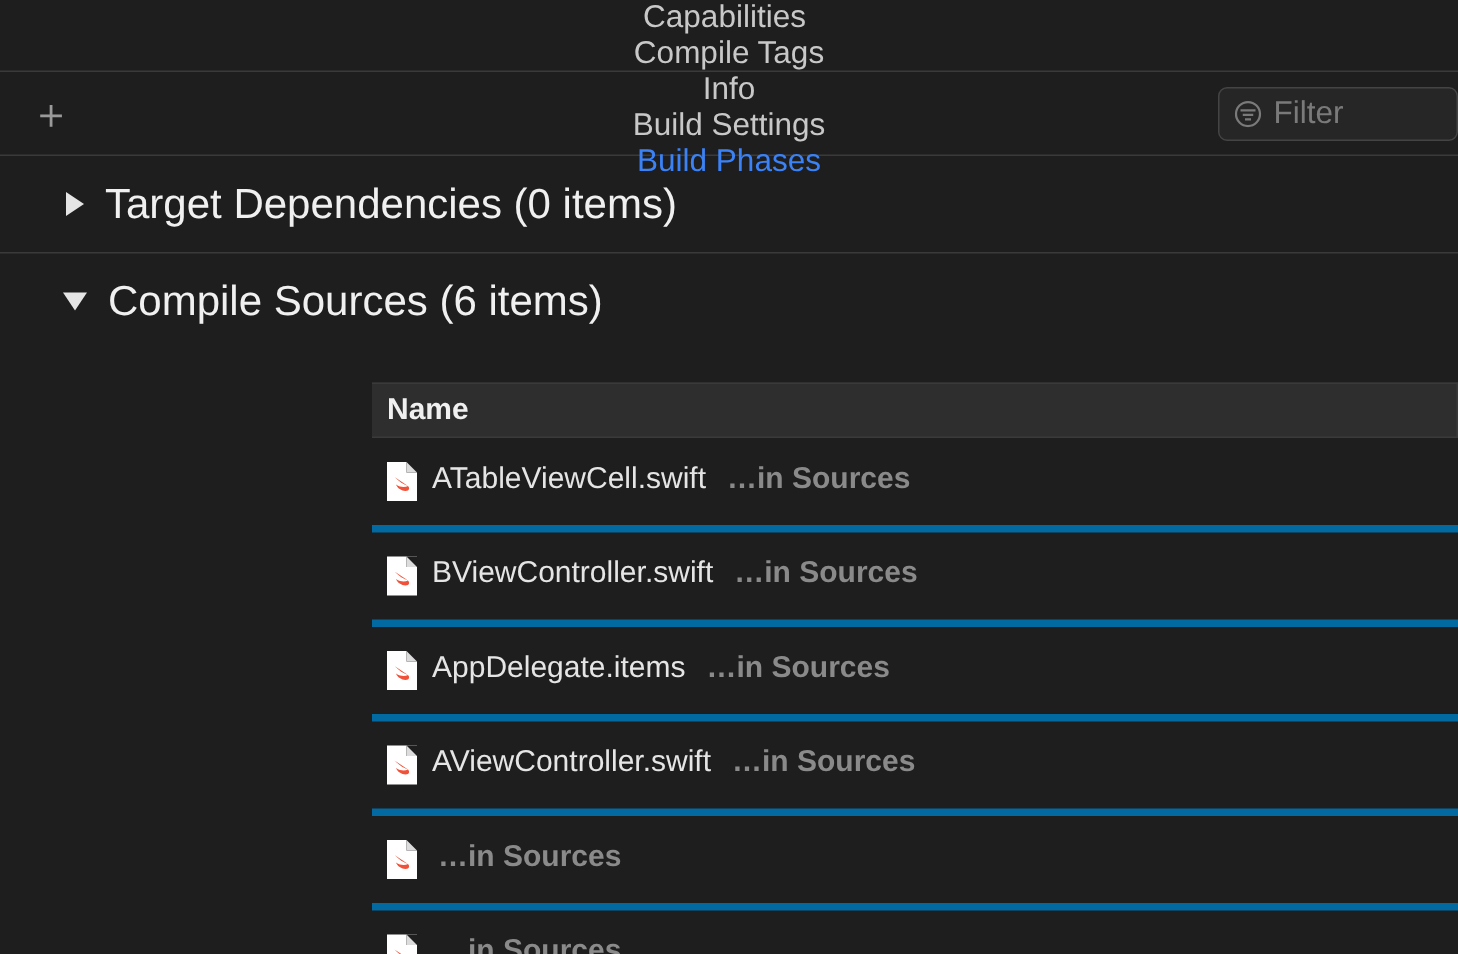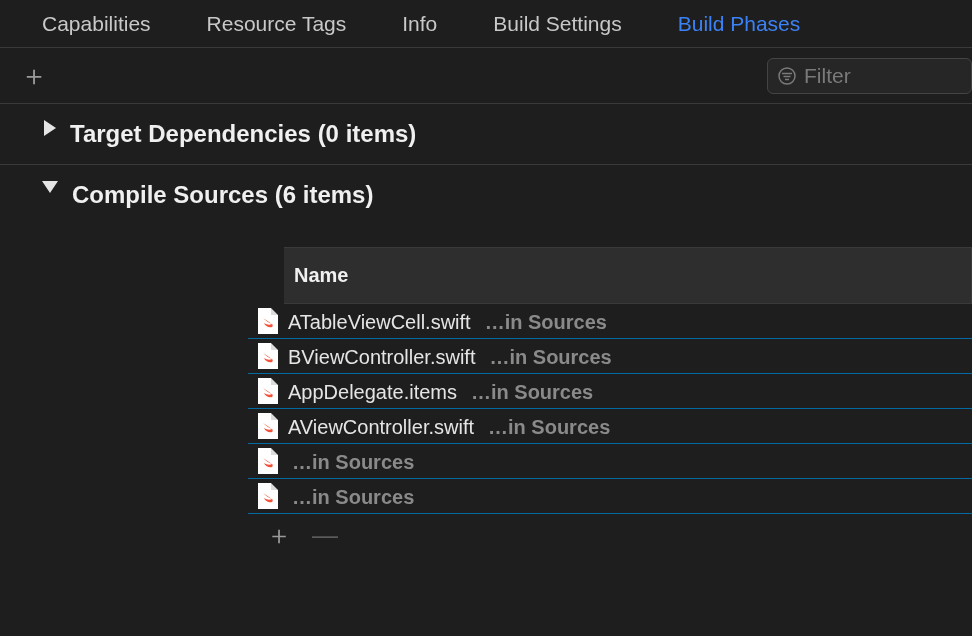--- a/index.html
+++ b/index.html
@@ -10,22 +10,23 @@
       width: 972px;
       height: 636px;
       overflow: hidden;
       font-size: 20px;
     }
     .tabs {
       display: flex;
       align-items: center;
       height: 48px;
       border-bottom: 1px solid #3a3a3a;
-      padding: 0 20px;
+      padding: 0 4px;
       gap: 0;
+      flex-direction: column;
     }
     .tab {
       padding: 0 28px;
       color: #c8c8c8;
       font-size: 21px;
       cursor: default;
       white-space: nowrap;
     }
     .tab.active { color: #3b82f6; }
     .tab:first-child { padding-left: 22px; }
@@ -45,42 +46,42 @@
       cursor: default;
     }
     .toolbar-spacer { flex: 1; }
     .filter {
       display: flex;
       align-items: center;
       border: 1px solid #444;
       border-radius: 6px;
       padding: 4px 10px;
       margin-right: 0px;
-      width: 205px;
+      width: 160px;
       height: 36px;
       background: #262626;
       overflow: hidden;
     }
     .filter svg { flex-shrink: 0; }
     .filter-text {
       color: #7a7a7a;
       margin-left: 8px;
       font-size: 21px;
     }
 
     .phase {
       border-bottom: 1px solid #3a3a3a;
     }
     .phase-header {
       display: flex;
-      align-items: flex-start;
+      align-items: center;
       padding: 16px 0 16px 44px;
       gap: 14px;
-      font-size: 24px;
-      font-weight: 700;
+      font-size: 28px;
+      font-weight: 400;
       color: #f0f0f0;
       white-space: nowrap;
     }
     .disclosure {
       width: 0; height: 0;
       display: inline-block;
     }
     .disclosure.right {
       border-top: 8px solid transparent;
       border-bottom: 8px solid transparent;
@@ -91,31 +92,30 @@
       border-right: 8px solid transparent;
       border-top: 12px solid #e5e5e5;
       margin-left: -2px;
     }
 
     .sources-body { padding-left: 248px; padding-top: 22px; }
     .table-header {
       background: #2e2e2e;
       border: 1px solid #3a3a3a;
       border-left: none;
-      padding: 16px 10px;
+      padding: 6px 10px;
       font-size: 20px;
       font-weight: 600;
       color: #f0f0f0;
-      margin-left: 36px;
     }
     .file-row {
       display: flex;
-      align-items: flex-end;
-      padding: 4px 10px;
-      border-bottom: 1px solid #0369a1;
+      align-items: flex-start;
+      padding: 16px 10px;
+      border-bottom: 5px solid #0369a1;
       gap: 10px;
       white-space: nowrap;
     }
     .file-row:first-of-type { border-top: none; }
     .swift-icon {
       position: relative;
       width: 20px;
       height: 26px;
       background: #fff;
       flex-shrink: 0;
@@ -146,21 +146,21 @@
       color: #9a9a9a;
       line-height: 1;
     }
     .row-actions .minus { color: #5a5a5a; }
   </style>
 </head>
 <body>
 
 <div class="tabs">
   <div class="tab">Capabilities</div>
-  <div class="tab">Resource Tags</div>
+  <div class="tab">Compile Tags</div>
   <div class="tab">Info</div>
   <div class="tab">Build Settings</div>
   <div class="tab active">Build Phases</div>
 </div>
 
 <div class="toolbar">
   <div class="plus-toolbar">＋</div>
   <div class="toolbar-spacer"></div>
   <div class="filter">
     <svg width="18" height="18" viewBox="0 0 18 18">

